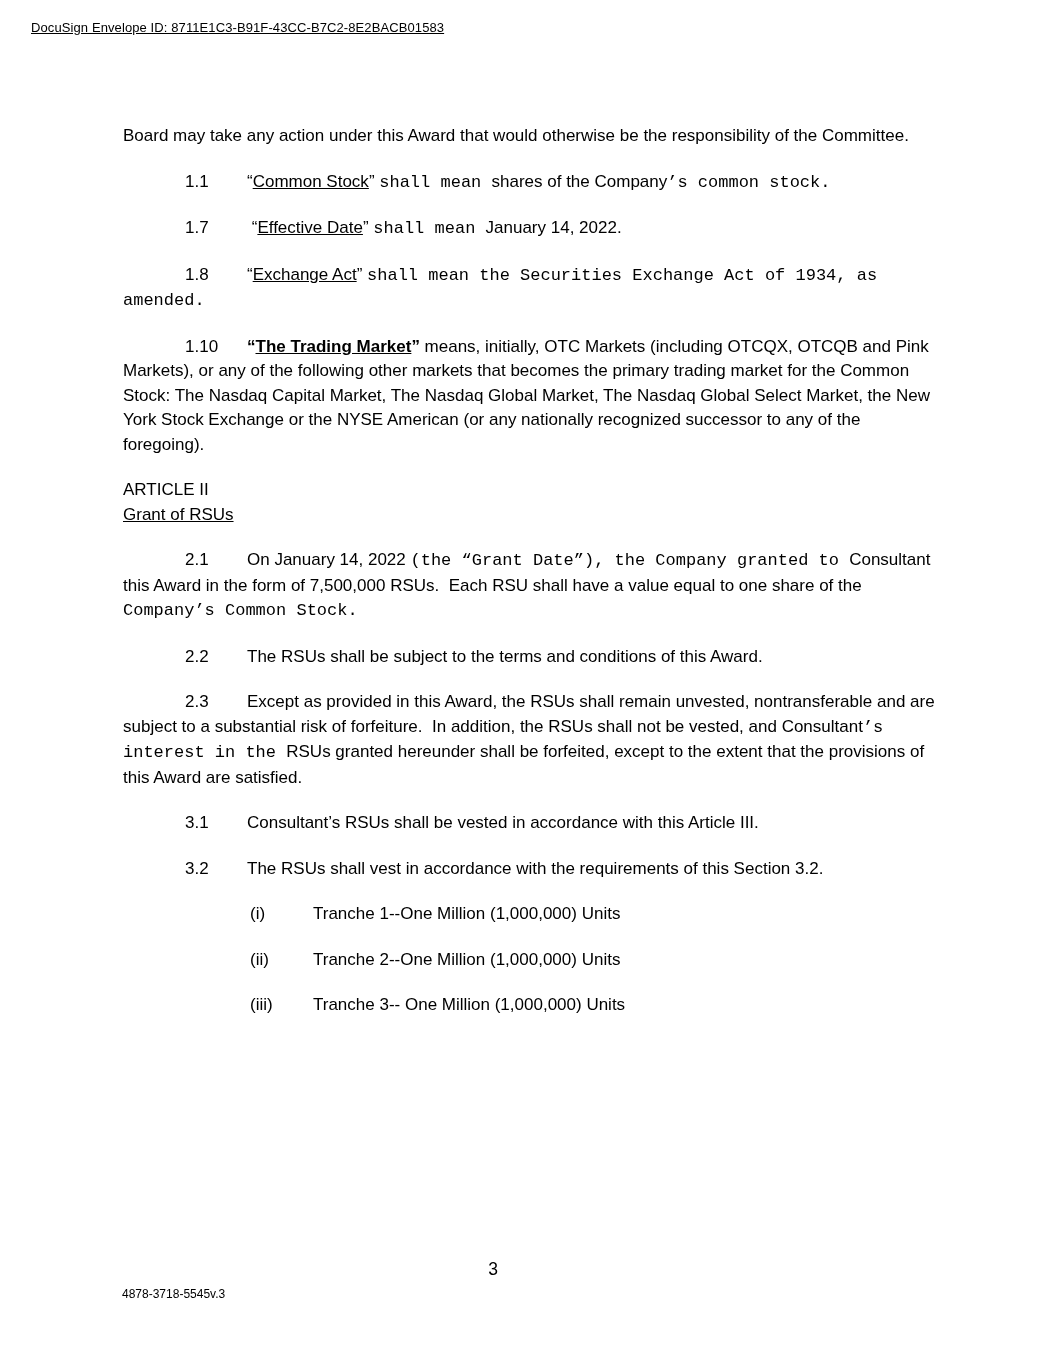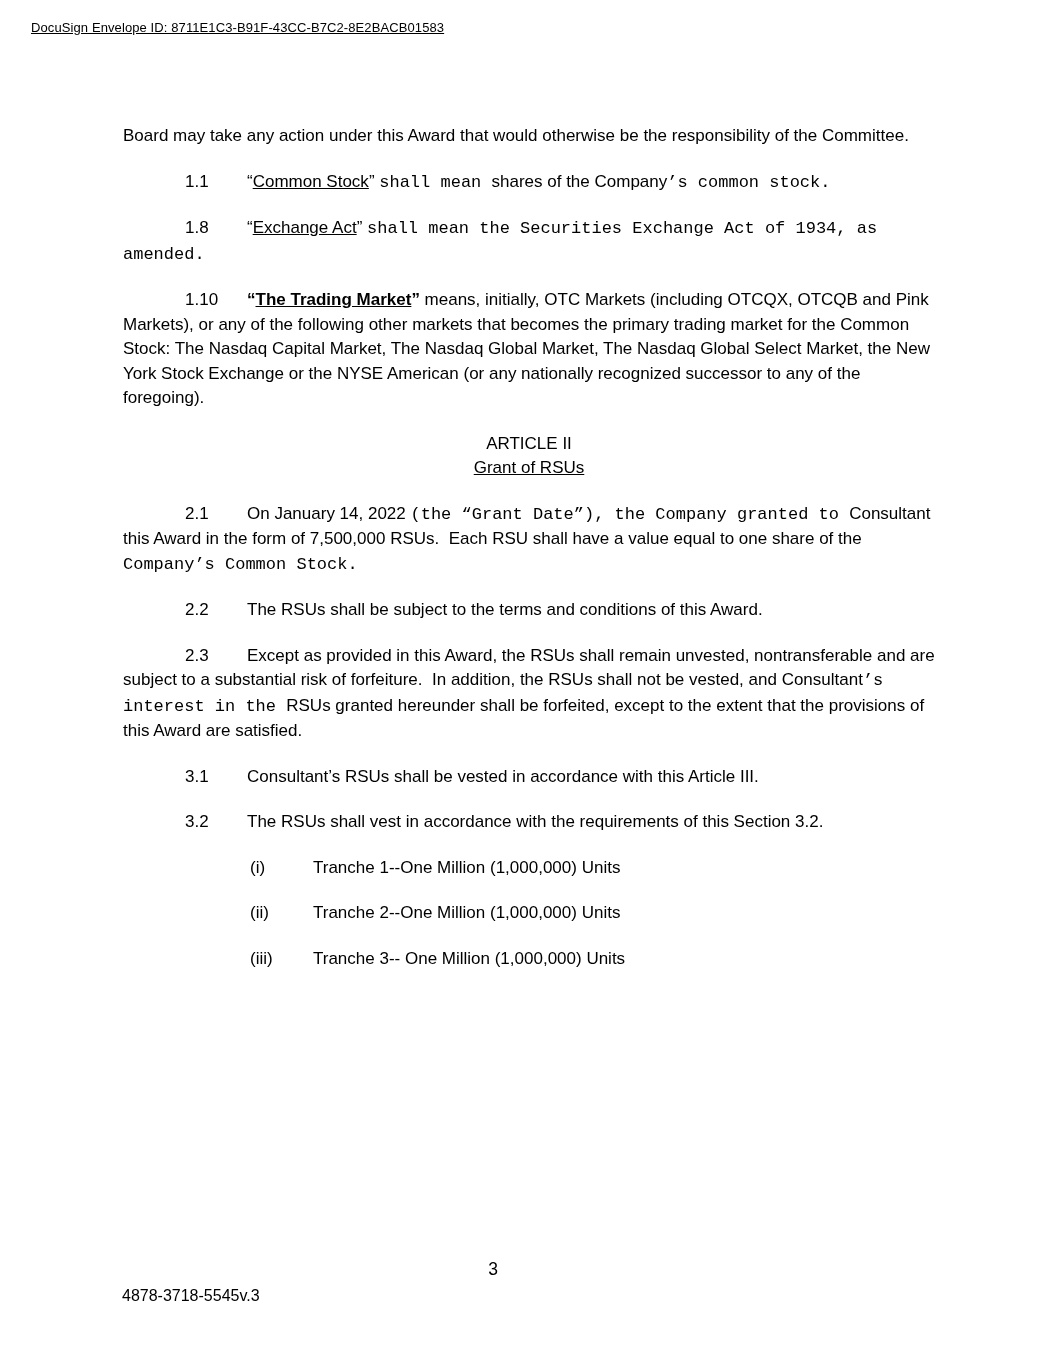--- a/index.html
+++ b/index.html
@@ -39,49 +39,49 @@
   .pnum {
     display: inline-block;
     margin-left: 62px;
     min-width: 62px;
   }
   .pnum.roman {
     margin-left: 127px;
     min-width: 63px;
   }
   .heading {
-    text-align: center;
   }
   .u  { text-decoration: underline; }
   .b  { font-weight: bold; }
   .serif { font-family: Liberation Mono, monospace; }
   .page-number {
     position: absolute;
     left: 123px;
     top: 1259px;
     width: 740px;
     text-align: center;
     font-size: 17.5px;
   }
   .doc-id {
     position: absolute;
     left: 122px;
     top: 1287px;
-    font-size: 16px;
+    font-size: 12px;
     white-space: nowrap;
   }
 </style>
 </head>
 <body>
 
 <div class="envelope-header">DocuSign Envelope ID: 8711E1C3-B91F-43CC-B7C2-8E2BACB01583</div>
 
 <main class="doc-body">
     <p class="plain"><span>Board may take any action under this Award that would otherwise be the responsibility of the Committee.</span></p>
     <p class="numbered"><span class="pnum">1.1</span><span>“</span><span class="u">Common Stock</span><span>” </span><span class="serif">shall mean </span><span>shares of the Company</span><span class="serif">’s common stock.</span></p>
+    <p class="numbered"><span class="pnum">1.7</span><span> “</span><span class="u">Effective Date</span><span>” </span><span class="serif">shall mean </span><span>January 14, 2022.</span></p>
     <p class="numbered"><span class="pnum">1.8</span><span>“</span><span class="u">Exchange Act</span><span>” </span><span class="serif">shall mean the Securities Exchange Act of 1934, as amended.</span></p>
     <p class="numbered"><span class="pnum">1.10</span><span class="b">“</span><span class="b u">The Trading Market</span><span class="b">”</span><span> means, initially, OTC Markets (including OTCQX, OTCQB and Pink Markets), or any of the following other markets that becomes the primary trading market for the Common Stock: The Nasdaq Capital Market, The Nasdaq Global Market, The Nasdaq Global Select Market, the New York Stock Exchange or the NYSE American (or any nationally recognized successor to any of the foregoing).</span></p>
     <p class="heading"><span>ARTICLE II</span><br><span class="u">Grant of RSUs</span></p>
     <p class="numbered"><span class="pnum">2.1</span><span>On January 14, 2022 </span><span class="serif">(the “Grant Date”), the Company granted to </span><span>Consultant this Award in the form of 7,500,000 RSUs.&nbsp; Each RSU shall have a value equal to one share of the </span><span class="serif">Company’s Common Stock.</span></p>
     <p class="numbered"><span class="pnum">2.2</span><span>The RSUs shall be subject to the terms and conditions of this Award.</span></p>
     <p class="numbered"><span class="pnum">2.3</span><span>Except as provided in this Award, the RSUs shall remain unvested, nontransferable and are subject to a substantial risk of forfeiture.&nbsp; In addition, the RSUs shall not be vested, and Consultant</span><span class="serif">’s interest in the </span><span>RSUs granted hereunder shall be forfeited, except to the extent that the provisions of this Award are satisfied.</span></p>
     <p class="numbered"><span class="pnum">3.1</span><span>Consultant’s RSUs shall be vested in accordance with this Article III.</span></p>
     <p class="numbered"><span class="pnum">3.2</span><span>The RSUs shall vest in accordance with the requirements of this Section 3.2.</span></p>
     <p class="roman"><span class="pnum roman">(i)</span><span>Tranche 1--One Million (1,000,000) Units</span></p>
     <p class="roman"><span class="pnum roman">(ii)</span><span>Tranche 2--One Million (1,000,000) Units</span></p>

